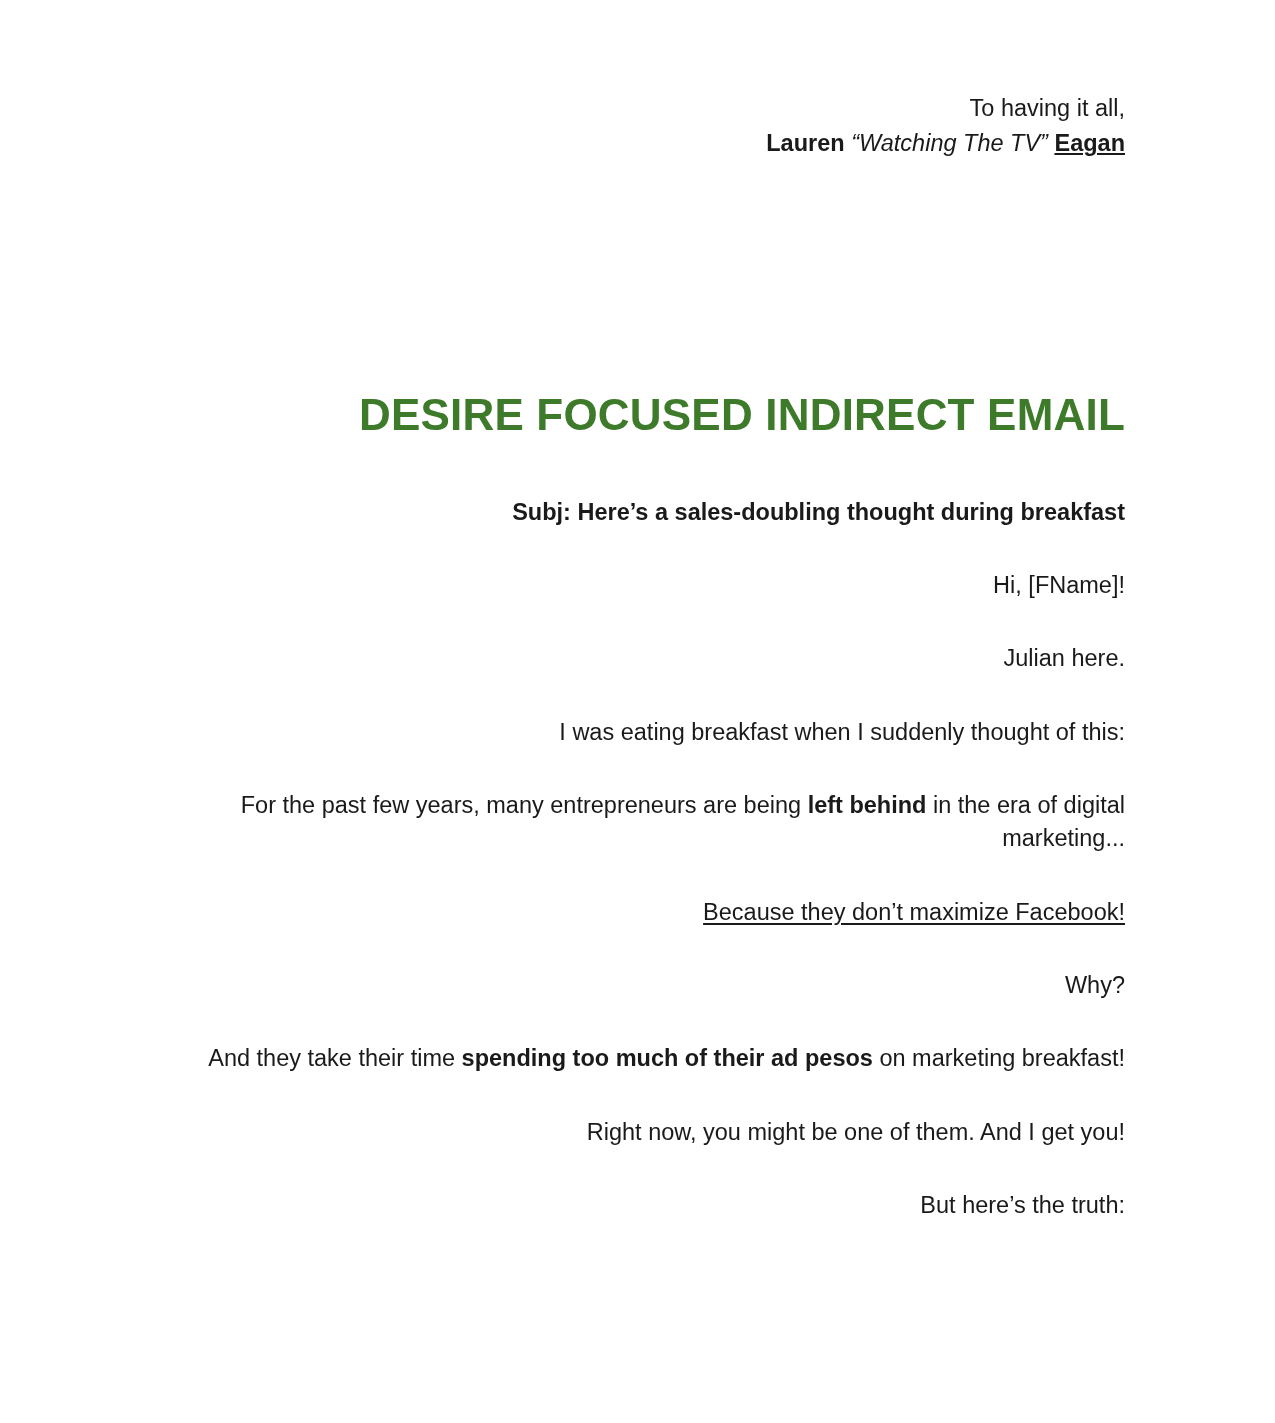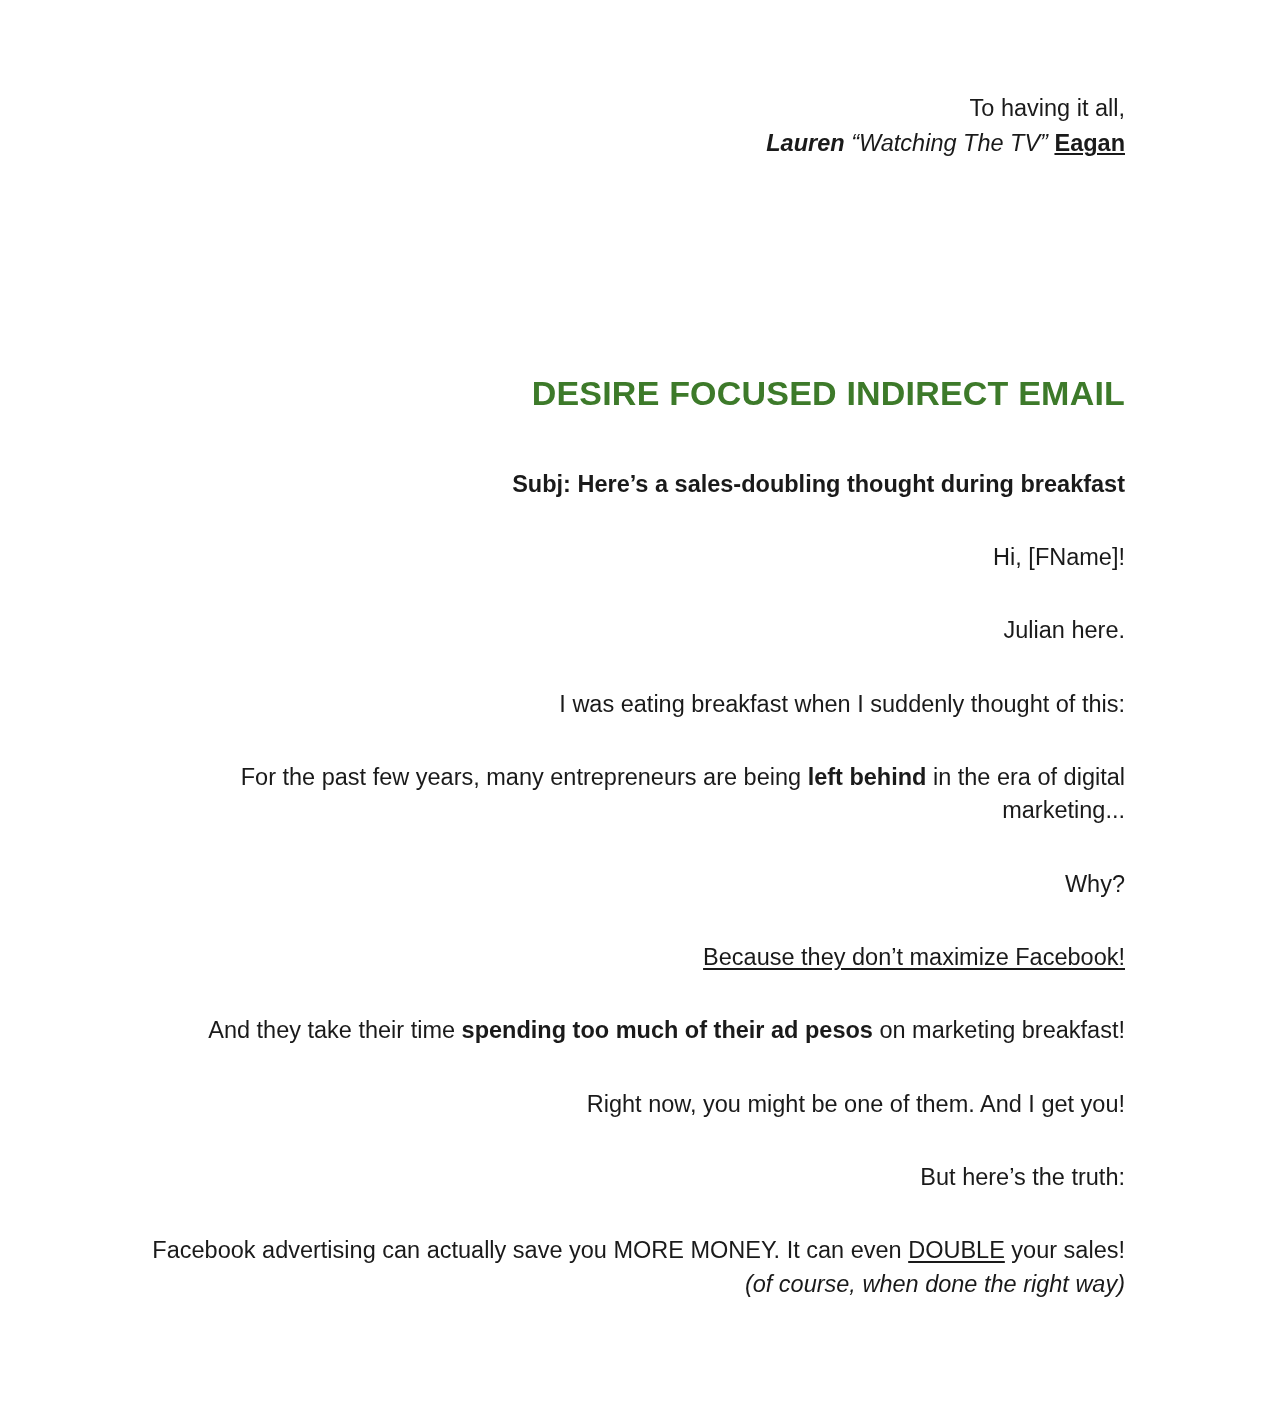--- a/index.html
+++ b/index.html
@@ -30,29 +30,29 @@
     font-size: 23.5px;
     line-height: 1.42;
     color: #1a1a1a;
   }
   .sig-line-1 {
     margin-bottom: 2px;
   }
   .sig-line-2 {
     margin-bottom: 0;
   }
-  .sig-name { font-weight: bold; font-style: italic; }
+  .sig-name { font-weight: bold; }
   .sig-nick { font-style: italic; }
   .sig-last { font-weight: bold; text-decoration: underline; }
 
   .gap-big { height: 212px; }
 
   h1.section-title {
-    margin: 0 0 0 0;
-    font-size: 34px;
+    margin: 16px 0 0 0;
+    font-size: 44px;
     line-height: 1.2;
     font-weight: bold;
     color: #3d7a2a;
     letter-spacing: 0.2px;
   }
 
   .after-title { height: 54px; }
 
   .subj {
     font-weight: bold;
@@ -85,27 +85,26 @@
     <p class="subj">Subj: Here’s a sales-doubling thought during breakfast</p>
 
     <p class="para">Hi, [FName]!</p>
 
     <p class="para">Julian here.</p>
 
     <p class="para">I was eating breakfast when I suddenly thought of this:</p>
 
     <p class="para"><span>For the past few years, many entrepreneurs are being </span><strong>left behind</strong><span> in the era of digital marketing...</span></p>
 
+    <p class="para"><u>Because they don’t maximize Facebook!</u></p>
+
     <p class="para">Why?</p>
-
-    <p class="para"><u>Because they don’t maximize Facebook!</u></p>
 
     <p class="para"><span>And they take their time </span><strong>spending too much of their ad pesos</strong><span> on marketing breakfast!</span></p>
 
     <p class="para">Right now, you might be one of them. And I get you!</p>
 
     <p class="para">But here’s the truth:</p>
 
-    <p class="para"><span>Facebook advertising can actually save you MORE MONEY. It can even </span><u>DOUBLE</u><span> your sales! </span><em>(of course, when done the right way)</em></p>
 
 
   </div>
 </div>
 
 </body></html>

